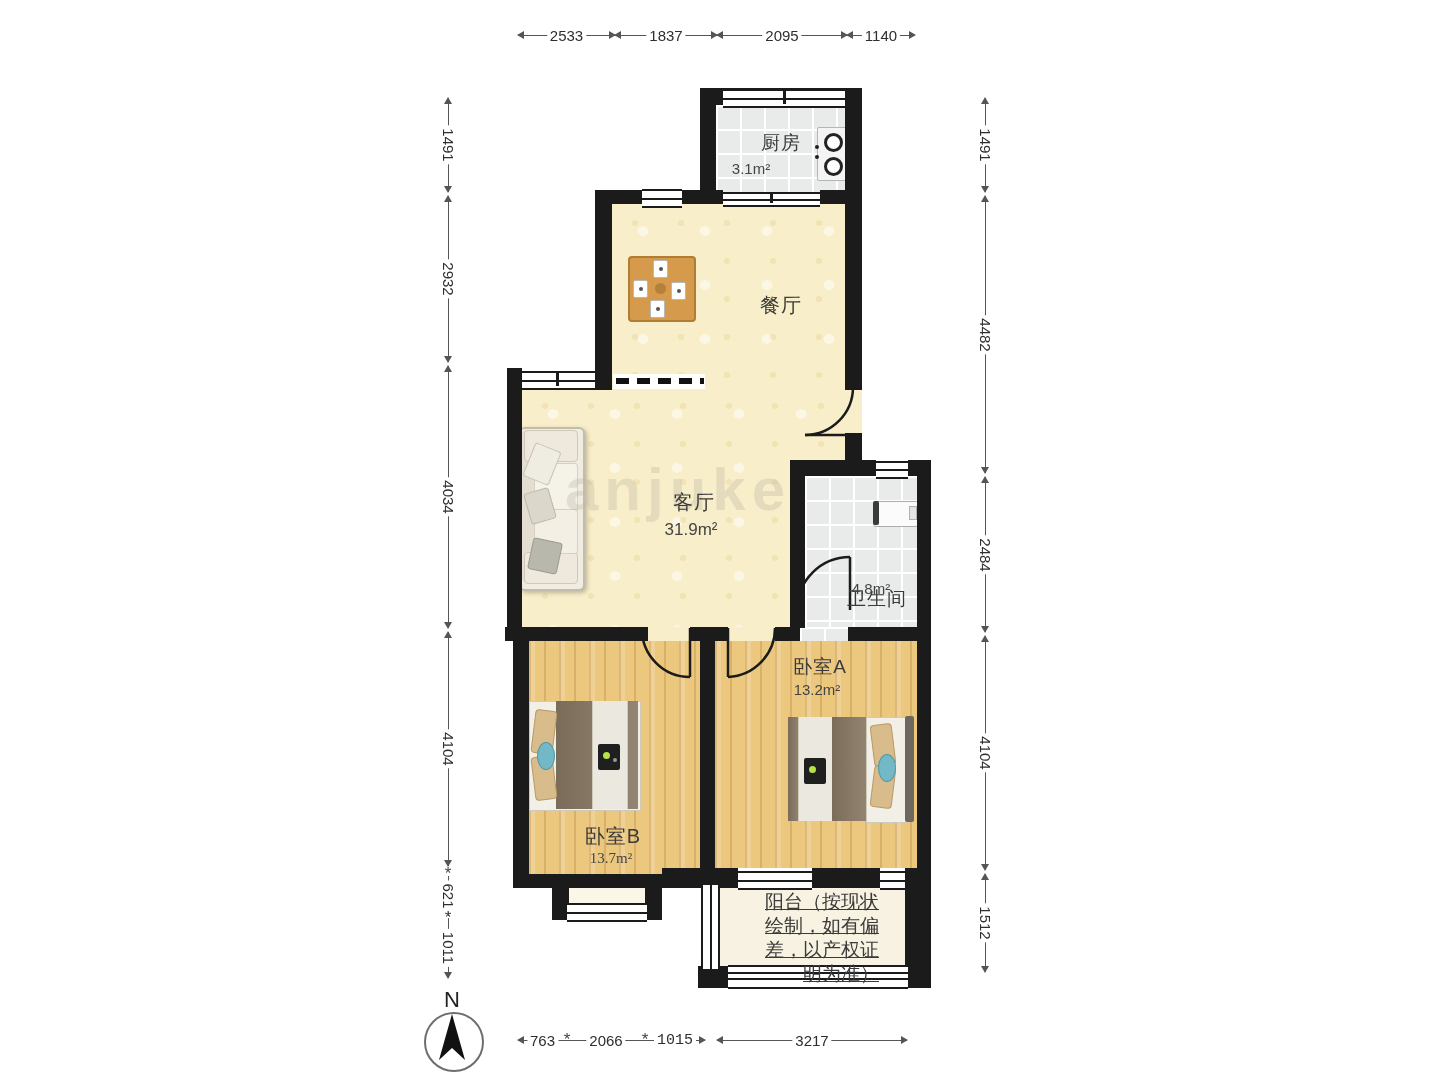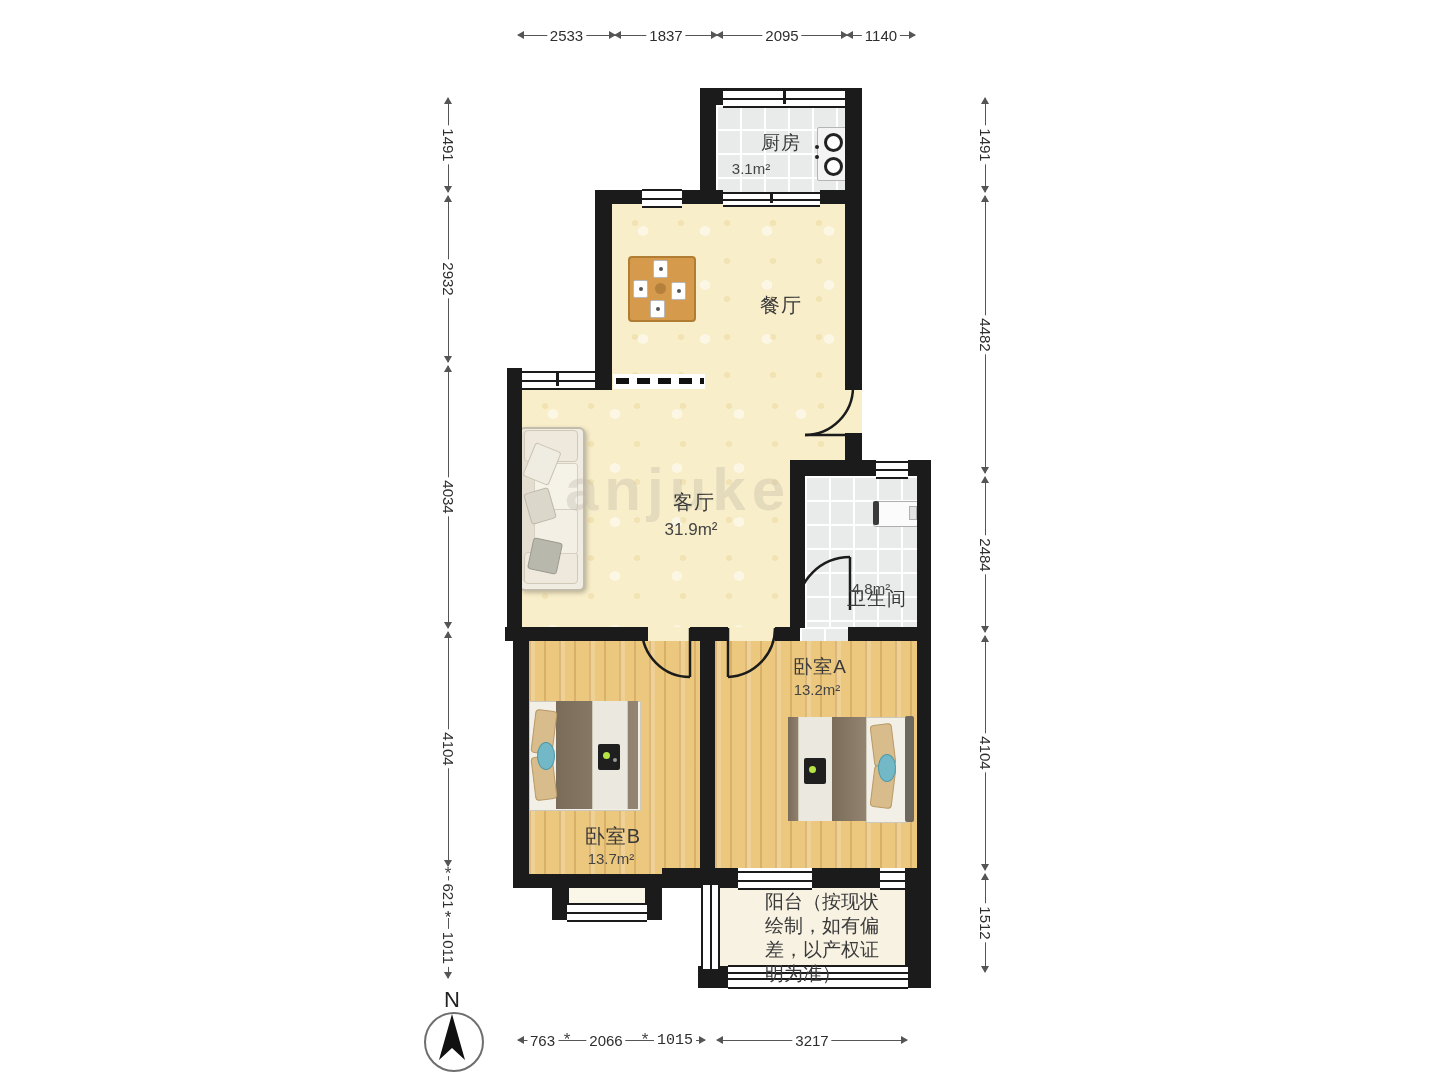--- a/index.html
+++ b/index.html
@@ -51,21 +51,21 @@
   .star{position:absolute;z-index:8;font-size:17px;color:#444;transform:translate(-50%,-50%);}
   
   #ovl{position:absolute;left:0;top:0;z-index:6;}
   
   #wm{position:absolute;z-index:3;font-size:60px;font-weight:bold;letter-spacing:6px;
       color:rgba(190,183,168,.34);z-index:3;}
   
   #ncirc{position:absolute;z-index:7;border:2px solid #6e6e6e;border-radius:50%;}
   #nlab{font-size:22px;color:#222;}
   
-  #balctxt{position:absolute;z-index:7;text-align:left;font-size:19px;line-height:24px;color:#3a3a3a;transform:translate(-50%,0);}
+  #balctxt{position:absolute;z-index:7;text-align:right;font-size:19px;line-height:24px;color:#3a3a3a;transform:translate(-50%,0);text-decoration:underline;}
   .dash-strip{position:absolute;background:#fff;z-index:5;}
   .burner{position:absolute;border:3px solid #222;border-radius:50%;background:#fff;}
   .dot{position:absolute;background:#222;border-radius:50%;}
   .pillow{position:absolute;background:#d9bc8b;border:1px solid #b99a68;border-radius:4px;}
   .tealp{position:absolute;background:#72b8c7;border:1px solid #4e98a8;border-radius:50%;}
   .blk{background:#8b7b66;background-image:linear-gradient(90deg,rgba(0,0,0,.12),rgba(255,255,255,.08));}
   .band{background:#ebe8df;border-left:1px solid #cfc9ba;border-right:1px solid #cfc9ba;}
   .tray{position:absolute;background:#1f1f1f;border-radius:2px;}
   .chair{position:absolute;background:#cfccc0;border:3px solid #474747;border-radius:4px;}
   .plate{position:absolute;width:13px;height:16px;background:#fff;border:1px solid #b9b9b9;border-radius:2px;}
@@ -210,21 +210,21 @@
   <div class="lbl rname" style="left:781px;top:143px;font-size:19px;">厨房</div>
   <div class="lbl rarea" style="left:751px;top:168px;">3.1m²</div>
   <div class="lbl rname" style="left:781px;top:305px;">餐厅</div>
   <div class="lbl rname" style="left:694px;top:502px;">客厅</div>
   <div class="lbl rarea" style="left:691px;top:530px;font-size:17px;">31.9m²</div>
   <div class="lbl rname" style="left:877px;top:563px;font-size:19px;margin-top:36px;">卫生间</div>
   <div class="lbl rarea" style="left:871px;top:588px;">4.8m²</div>
   <div class="lbl rname" style="left:820px;top:667px;font-size:19px;">卧室A</div>
   <div class="lbl rarea" style="left:817px;top:689px;">13.2m²</div>
   <div class="lbl rname" style="left:613px;top:836px;">卧室B</div>
-  <div class="lbl rarea" style="left:611px;top:858px;">13.7m²</div>
+  <div class="lbl rarea" style="left:611px;top:858px;font-family:Liberation Serif, serif;">13.7m²</div>
   <div id="balctxt" style="left:822px;top:890px;">
     <div>阳台（按现状</div>
     <div>绘制，如有偏</div>
     <div>差，以产权证</div>
     <div>明为准）</div>
   </div>
 
   <div class="dimh" style="left:518px;top:27px;width:97px;height:16px;">
     <div class="ln"></div>
       <i class="al"></i>

